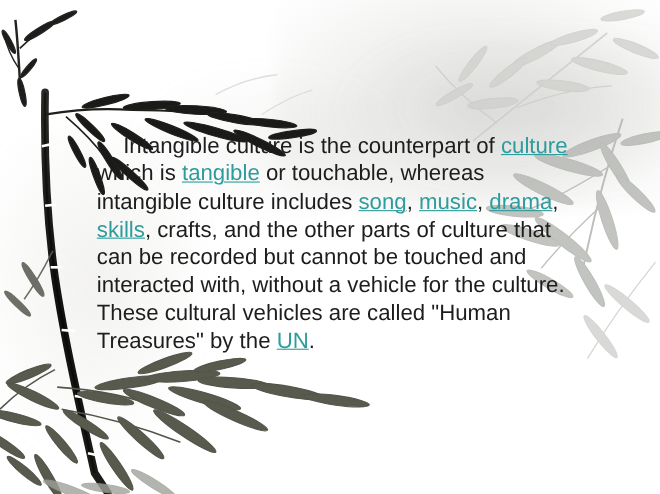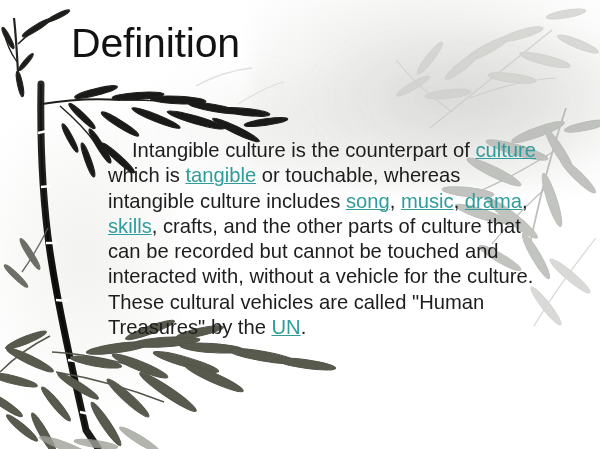--- a/index.html
+++ b/index.html
@@ -75,27 +75,26 @@
     font-size: 41px;
     line-height: 50px;
     color: #121212;
     letter-spacing: -0.2px;
     font-weight: 400;
     white-space: nowrap;
   }
   .body-block {
     position: absolute;
     left: 88px;
-    top: 138px;
+    top: 121px;
     width: 432px;
     font-size: 20.2px;
     line-height: 25.3px;
     color: #1d1d1d;
     text-indent: 24px;
-    margin-left: 20px;
   }
   .lnk {
     color: #2e9c9c;
     text-decoration: underline;
     text-underline-offset: 1px;
     text-decoration-thickness: 1px;
     cursor: pointer;
   }
 </style>
 </head>
@@ -243,17 +242,16 @@
       </g>
 
       <g stroke="#9a9c94" fill="#a0a29a" opacity="0.8">
         <ellipse cx="64" cy="446" rx="26" ry="4.0" transform="rotate(20 64 446)"></ellipse>
         <ellipse cx="140" cy="440" rx="24" ry="3.8" transform="rotate(32 140 440)"></ellipse>
         <ellipse cx="96" cy="444" rx="22" ry="3.6" transform="rotate(8 96 444)"></ellipse>
       </g>
     </g>
   </svg>
 
-  <div class="title">Definition</div>
 
   <div class="body-block"><span>Intangible culture is the counterpart of </span><span class="lnk">culture</span><span> which is </span><span class="lnk">tangible</span><span> or touchable, whereas intangible culture includes </span><span class="lnk">song</span><span>, </span><span class="lnk">music</span><span>, </span><span class="lnk">drama</span><span>, </span><span class="lnk">skills</span><span>, crafts, and the other parts of culture that can be recorded but cannot be touched and interacted with, without a vehicle for the culture. These cultural vehicles are called "Human Treasures" by the </span><span class="lnk">UN</span><span>.</span></div>
 
 </div>
 
 </body></html>

